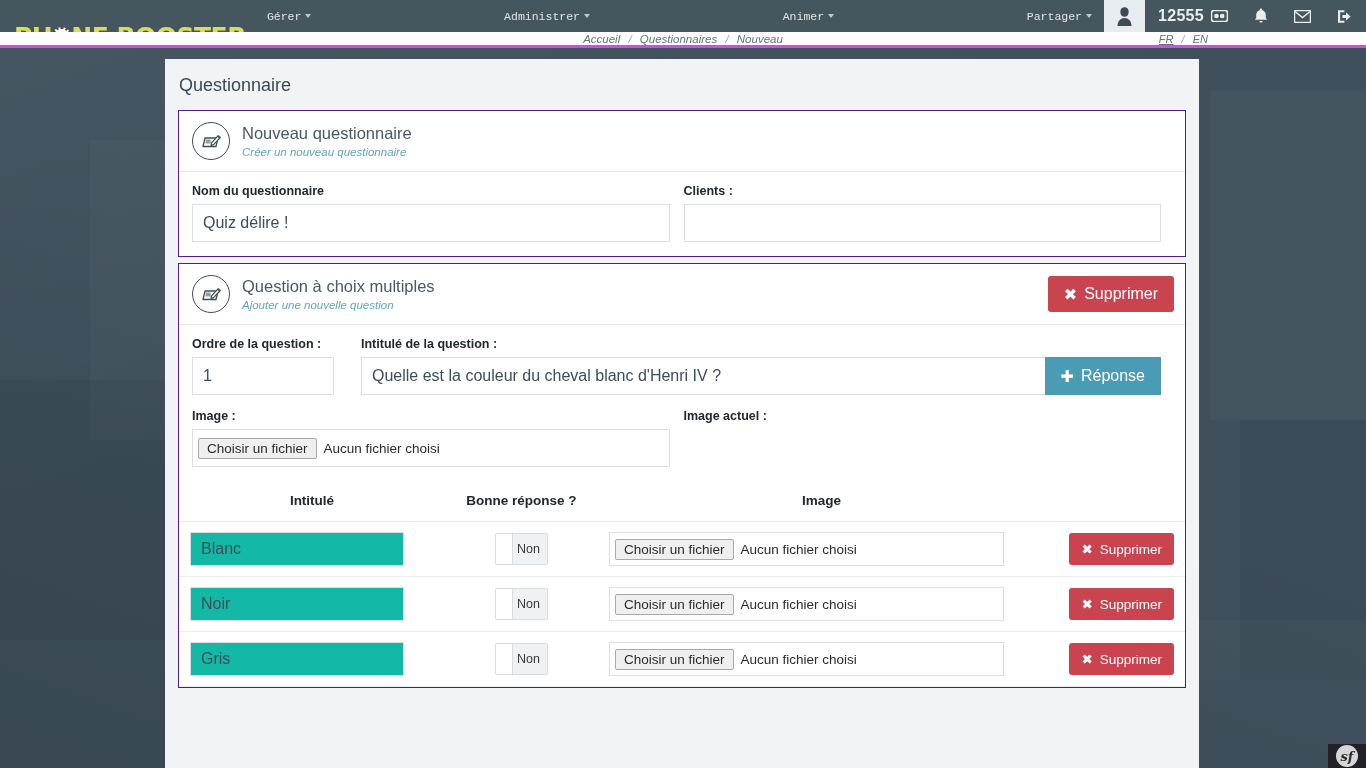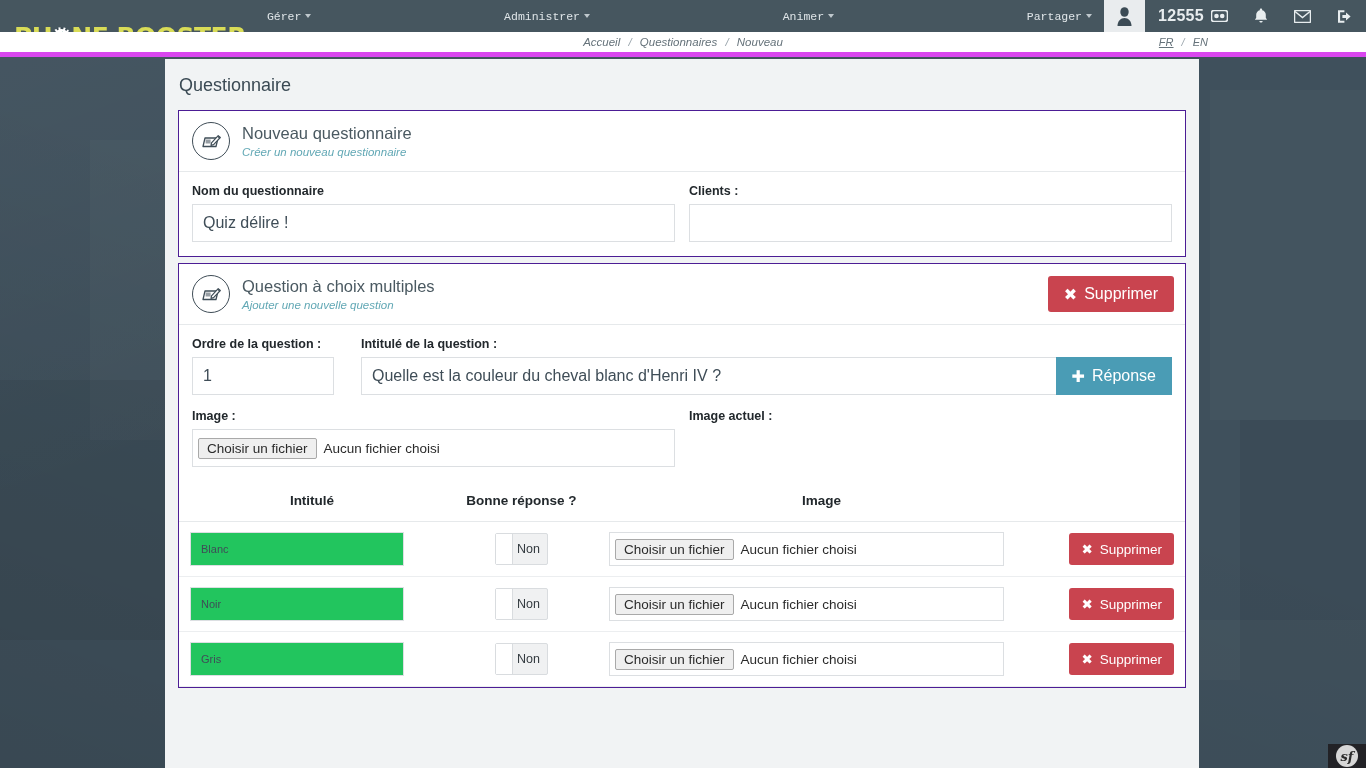--- a/index.html
+++ b/index.html
@@ -64,23 +64,23 @@
   .topright .cell {
     display: flex; align-items: center; justify-content: center;
     padding: 0 13px; color: #e8edef; cursor: pointer;
   }
   .topright .cell.avatar { background: #e9ecee; padding: 0 12px; }
   .topright .cell.credits { font-weight: bold; font-size: 16px; gap: 7px; letter-spacing: .3px; }
 
   
   .crumbbar {
     position: relative; z-index: 5;
-    height: 25px; background: #ffffff;
+    height: 16px; background: #ffffff;
     display: flex; align-items: center;
-    border-bottom: 5px solid #d946ef;
+    border-bottom: 3px solid #d946ef;
   }
   .crumbs {
     position: absolute; left: 0; right: 0;
     text-align: center; font-size: 11.5px; font-style: italic; color: #65727a;
   }
   .crumbs a { color: #65727a; text-decoration: none; }
   .crumbs .sep { color: #9aa5ac; margin: 0 5px; }
   .langs {
     position: absolute; right: 158px; font-size: 11px; font-style: italic; color: #65727a;
   }
@@ -113,21 +113,21 @@
   .circ-icon {
     width: 38px; height: 38px; border-radius: 50%;
     border: 1.6px solid #3f4d57;
     display: flex; align-items: center; justify-content: center;
     flex: 0 0 auto; margin-right: 12px;
   }
   .circ-icon svg { display: block; }
   .head-text .h-title { font-size: 16.5px; color: #4a5961; line-height: 1.2; }
   .head-text .h-sub   { font-size: 11.5px; color: #62a8b5; font-style: italic; margin-top: 2px; }
 
-  .card-body { padding: 12px 13px 14px 13px; }
+  .card-body { padding: 12px 24px 14px 13px; }
 
   .grid2 { display: flex; gap: 0; }
   .col { flex: 1; padding-right: 14px; }
   .col:last-child { padding-right: 0; }
 
   label.fld {
     display: block; font-size: 12.5px; font-weight: bold; color: #22282c;
     margin-bottom: 6px;
   }
   input.txt {
@@ -176,22 +176,22 @@
     padding: 12px 0 13px 0; border-bottom: 1px solid #e6e9eb;
     text-align: center;
   }
   .ans-table tbody td { padding: 10px 0; border-bottom: 1px solid #eceef0; vertical-align: middle; }
   .c-intitule { width: 255px; padding-left: 11px !important; }
   .c-bonne    { width: 175px; text-align: center; }
   .c-image    { width: 425px; }
   .c-act      { text-align: right; padding-right: 11px !important; }
 
   .ans-input {
-    width: 214px; height: 34px; border: 1px solid #dcdfe2; background: #22c55e;
-    padding: 3px 10px; font-size: 11px; color: #3f4d57; outline: none;
+    width: 214px; height: 34px; border: 1px solid #dcdfe2; background: #14b8a6;
+    padding: 3px 10px; font-size: 16px; color: #3f4d57; outline: none;
     font-family: "Liberation Sans", sans-serif;
   }
   .toggle {
     display: inline-flex; align-items: center; justify-content: flex-end;
     width: 53px; height: 32px; background: #f0f1f2;
     border: 1px solid #d9dcdf; border-radius: 2px;
     position: relative; cursor: pointer;
     padding-right: 7px; font-size: 12.5px; color: #343b40;
   }
   .toggle .knob {

